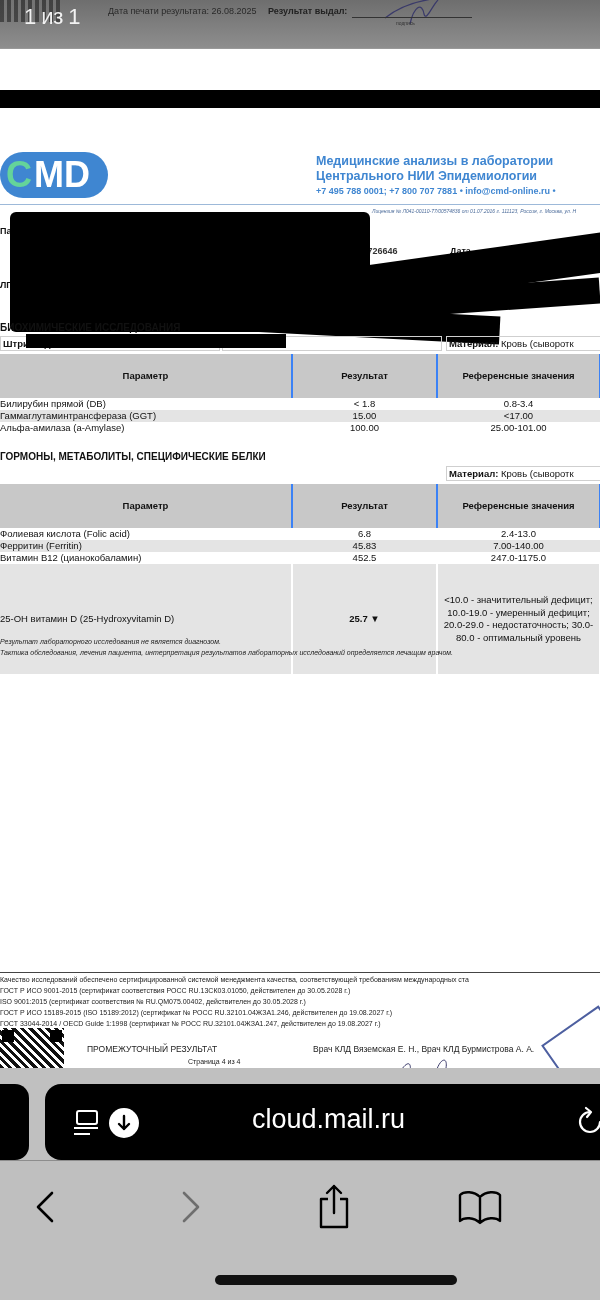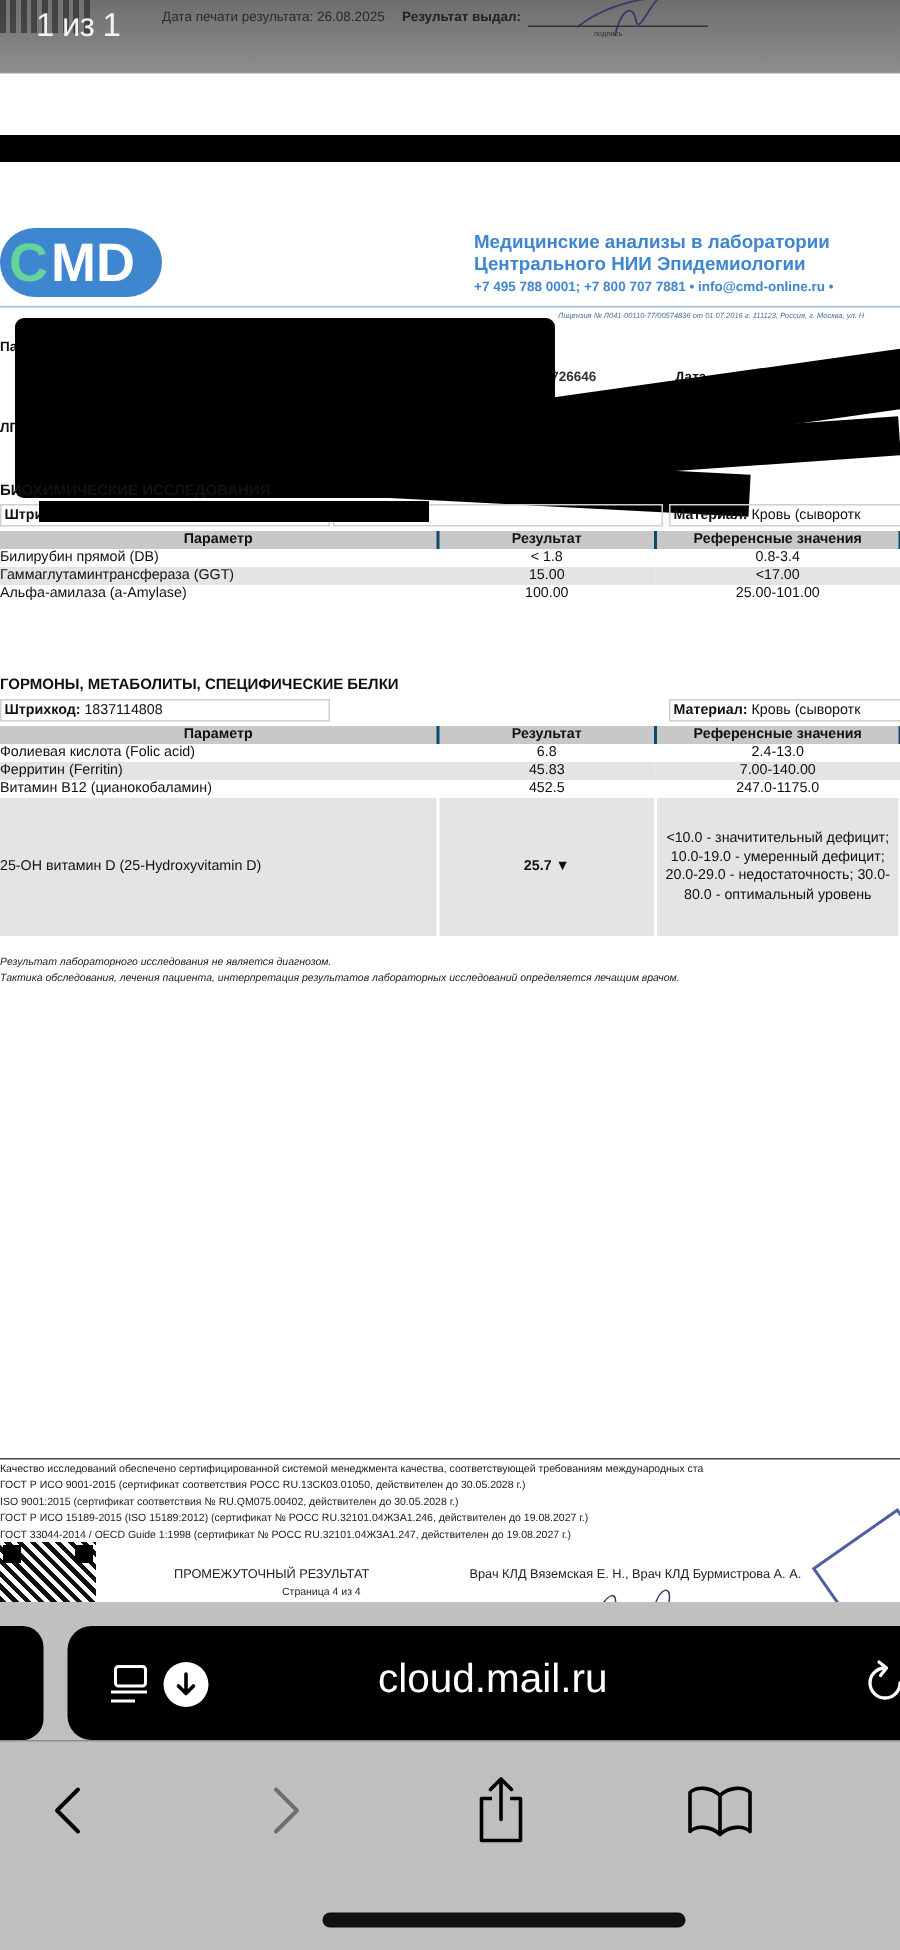--- a/index.html
+++ b/index.html
@@ -38,40 +38,40 @@
   .redact { position: absolute; background: #000; }
 
   .fieldlabel { position: absolute; font-size: 9px; font-weight: bold; color: #111; white-space: nowrap; }
   .section-title { position: absolute; left: 0; font-size: 10px; font-weight: bold; color: #111; white-space: nowrap; }
 
   .meta-row { position: absolute; left: 0; width: 600px; height: 15px; font-size: 9.5px; }
   .meta-cell { position: absolute; top: 0; height: 15px; border: 1px solid #cfcfcf; padding-left: 2px; line-height: 13px; white-space: nowrap; overflow: hidden; }
   .meta-cell b { font-weight: bold; }
 
   table.res { position: absolute; left: 0; width: 600px; border-collapse: collapse; font-size: 9.5px; table-layout: fixed; }
-  table.res th { background: #c8c8c8; font-weight: bold; height: 12px; line-height: 12px; border-right: 2px solid #0c4a6e; padding: 0; }
+  table.res th { background: #c8c8c8; font-weight: bold; height: 12px; line-height: 12px; border-right: 2px solid #3b82f6; padding: 16px; }
   table.res td { height: 12px; line-height: 12px; padding: 0 0 0 0; white-space: nowrap; }
   table.res td.p { padding-left: 0; }
   table.res td.r, table.res td.ref { text-align: center; }
   table.res tr.alt td { background: #e4e4e4; }
   table.res col.c1 { width: 292px; } table.res col.c2 { width: 145px; } table.res col.c3 { width: 163px; }
-  table.res tr.tall td { height: 92px; white-space: normal; border-right: 2px solid #fff; }
+  table.res tr.tall td { height: 110px; white-space: normal; border-right: 2px solid #fff; }
   table.res tr.tall td.ref { line-height: 12.5px; padding: 2px 4px; }
   table.res tr.tall td.r { font-weight: bold; }
 
   .disclaimer { position: absolute; left: 0; font-size: 7px; font-style: italic; color: #222; white-space: nowrap; }
 
   .footer-rule { position: absolute; left: 0; top: 864px; width: 600px; border-top: 1px solid #444; }
   .cert { position: absolute; left: 0; font-size: 7px; color: #222; white-space: nowrap; }
   .footer-qr { position: absolute; left: 0; top: 920px; width: 64px; height: 40px;
     background:
       linear-gradient(#000,#000) 2px 2px/12px 12px no-repeat,
       linear-gradient(#000,#000) 50px 2px/12px 12px no-repeat,
       repeating-linear-gradient(45deg,#111 0 3px,#fff 3px 6px); }
-  .interim { position: absolute; left: 116px; top: 936px; font-size: 8.5px; color: #222; white-space: nowrap; }
+  .interim { position: absolute; left: 87px; top: 936px; font-size: 8.5px; color: #222; white-space: nowrap; }
   .doctors { position: absolute; left: 268px; top: 936px; font-size: 8.5px; color: #222; white-space: nowrap; margin-left: 45px; }
   .page-num { position: absolute; left: 188px; top: 950px; font-size: 7px; color: #222; }
   .stamp { position: absolute; left: 552px; top: 912px; width: 70px; height: 60px; border: 2px solid #4d5fa0; transform: rotate(-35deg); }
   .sig2 { position: absolute; left: 396px; top: 946px; width: 70px; height: 20px; }
 
   
   .tabs-btn { position: absolute; left: -20px; top: 1084px; width: 49px; height: 76px; background: #000; border-radius: 14px; }
   .address-bar { position: absolute; left: 45px; top: 1084px; width: 600px; height: 76px; background: #000; border-radius: 16px; }
   .reader-icon { position: absolute; left: 74px; top: 1108px; width: 26px; height: 30px; }
   .download-icon { position: absolute; left: 109px; top: 1108px; width: 30px; height: 30px; border-radius: 50%; background: #fff; }
@@ -157,21 +157,20 @@
       <tr>
             <td class="p">Альфа-амилаза (a-Amylase)</td>
             <td class="r">100.00</td>
             <td class="ref">25.00-101.00</td>
           </tr>
     </tbody>
       </table>
 
     <div class="section-title" style="top:343px;">ГОРМОНЫ, МЕТАБОЛИТЫ, СПЕЦИФИЧЕСКИЕ БЕЛКИ</div>
     <div class="meta-row" style="top:358px;">
-      <div class="meta-cell" style="left:0;width:220px;"><b>Штрихкод:</b> <span>1837114808</span></div>
       <div class="meta-cell" style="left:446px;width:160px;"><b>Материал:</b> <span>Кровь (сыворотк</span></div>
     </div>
 
     <table class="res" style="top:376px;">
       <colgroup>
           <col class="c1">
           <col class="c2">
           <col class="c3">
         </colgroup>
       <tbody>

